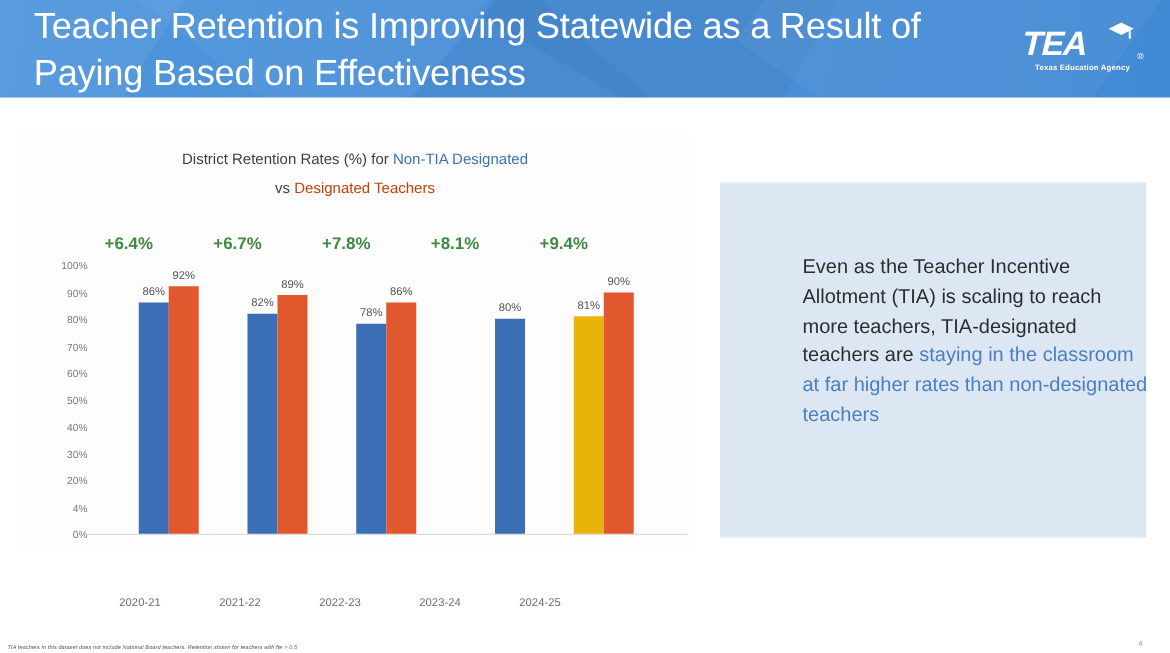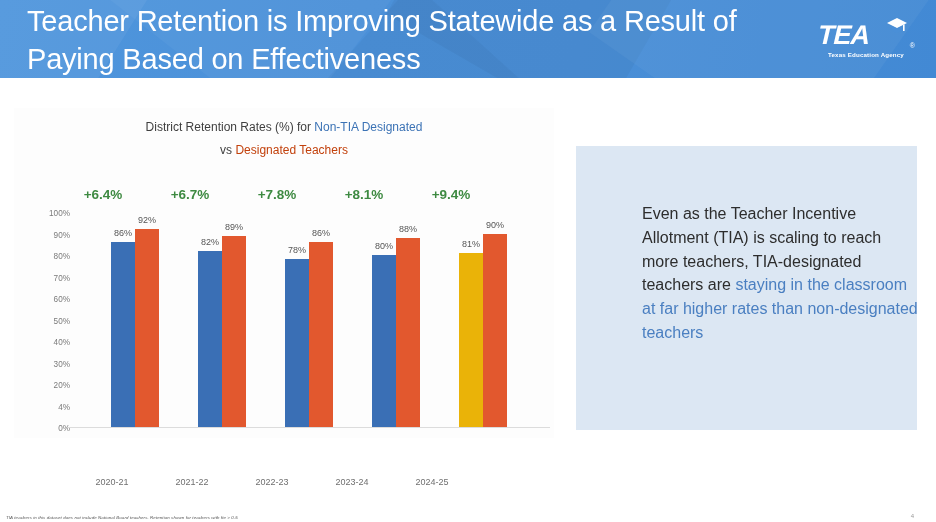--- a/index.html
+++ b/index.html
@@ -187,23 +187,20 @@
             </div>
             <div class="bar orange" style="height: 184.9px; background: rgb(226, 88, 46);">
               <span class="vlabel">86%</span>
             </div>
           </div>
           <div class="group">
             <div class="delta" style="bottom: 225px;">+8.1%</div>
             <div class="bar blue" style="height: 172px; background: rgb(58, 111, 181);">
               <span class="vlabel">80%</span>
             </div>
-            <div class="bar orange" style="height: 189.2px; background: rgb(226, 88, 46);">
-              <span class="vlabel">88%</span>
-            </div>
           </div>
           <div class="group">
             <div class="delta" style="bottom: 225px;">+9.4%</div>
             <div class="bar blue" style="height: 174.15px; background: #eab308;">
               <span class="vlabel">81%</span>
             </div>
             <div class="bar orange" style="height: 193.5px; background: rgb(226, 88, 46);">
               <span class="vlabel">90%</span>
             </div>
           </div>

